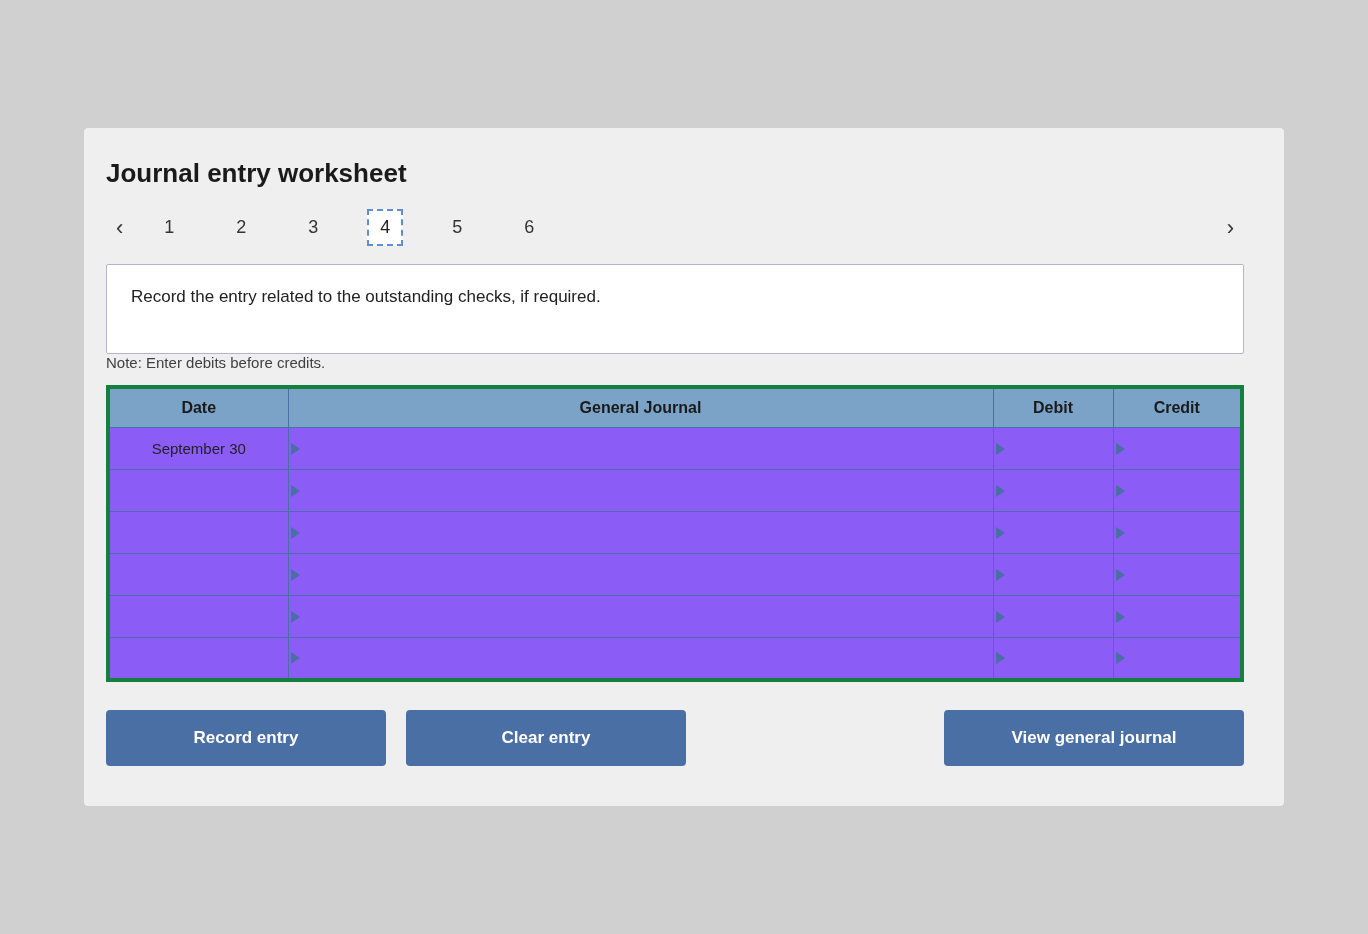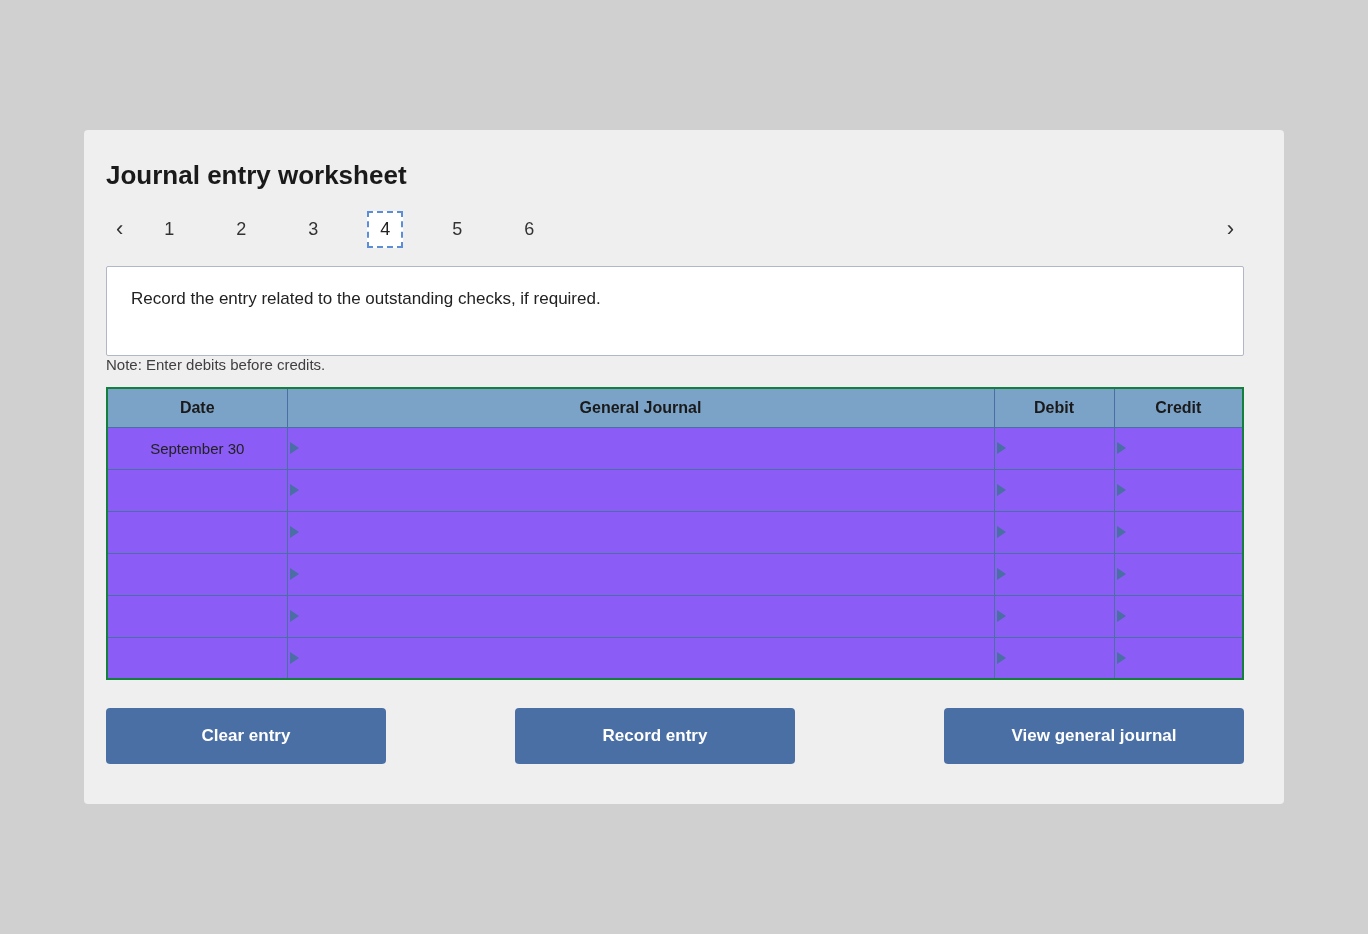--- a/index.html
+++ b/index.html
@@ -81,21 +81,21 @@
 
     .note-text {
       color: #404040;
       font-size: 15px;
       margin-bottom: 14px;
     }
 
     .journal-table {
       width: 100%;
       border-collapse: collapse;
-      border: 2px solid #15803d;
+      border: 4px solid #15803d;
     }
 
     .journal-table th {
       background: #7ba3c8;
       color: #1a1a1a;
       font-weight: bold;
       font-size: 16px;
       padding: 10px 8px;
       text-align: center;
       border: 1px solid #4a6fa5;
@@ -275,18 +275,18 @@
             <span class="triangle-marker"></span>
           </td>
         <td class="col-credit input-cell">
             <span class="triangle-marker"></span>
           </td>
       </tr>
     </tbody>
   </table>
 
   <div class="buttons-row">
+    <button class="btn btn-record">Record entry</button>
     <button class="btn btn-clear">Clear entry</button>
-    <button class="btn btn-record">Record entry</button>
     <button class="btn btn-view">View general journal</button>
   </div>
 
 </div>
 
 </body></html>

